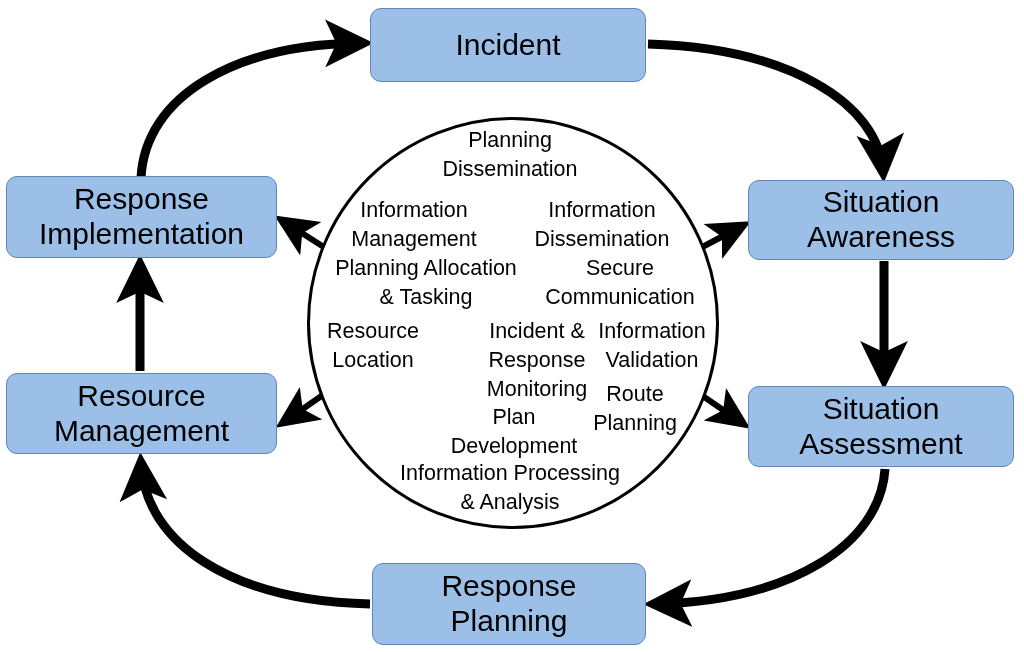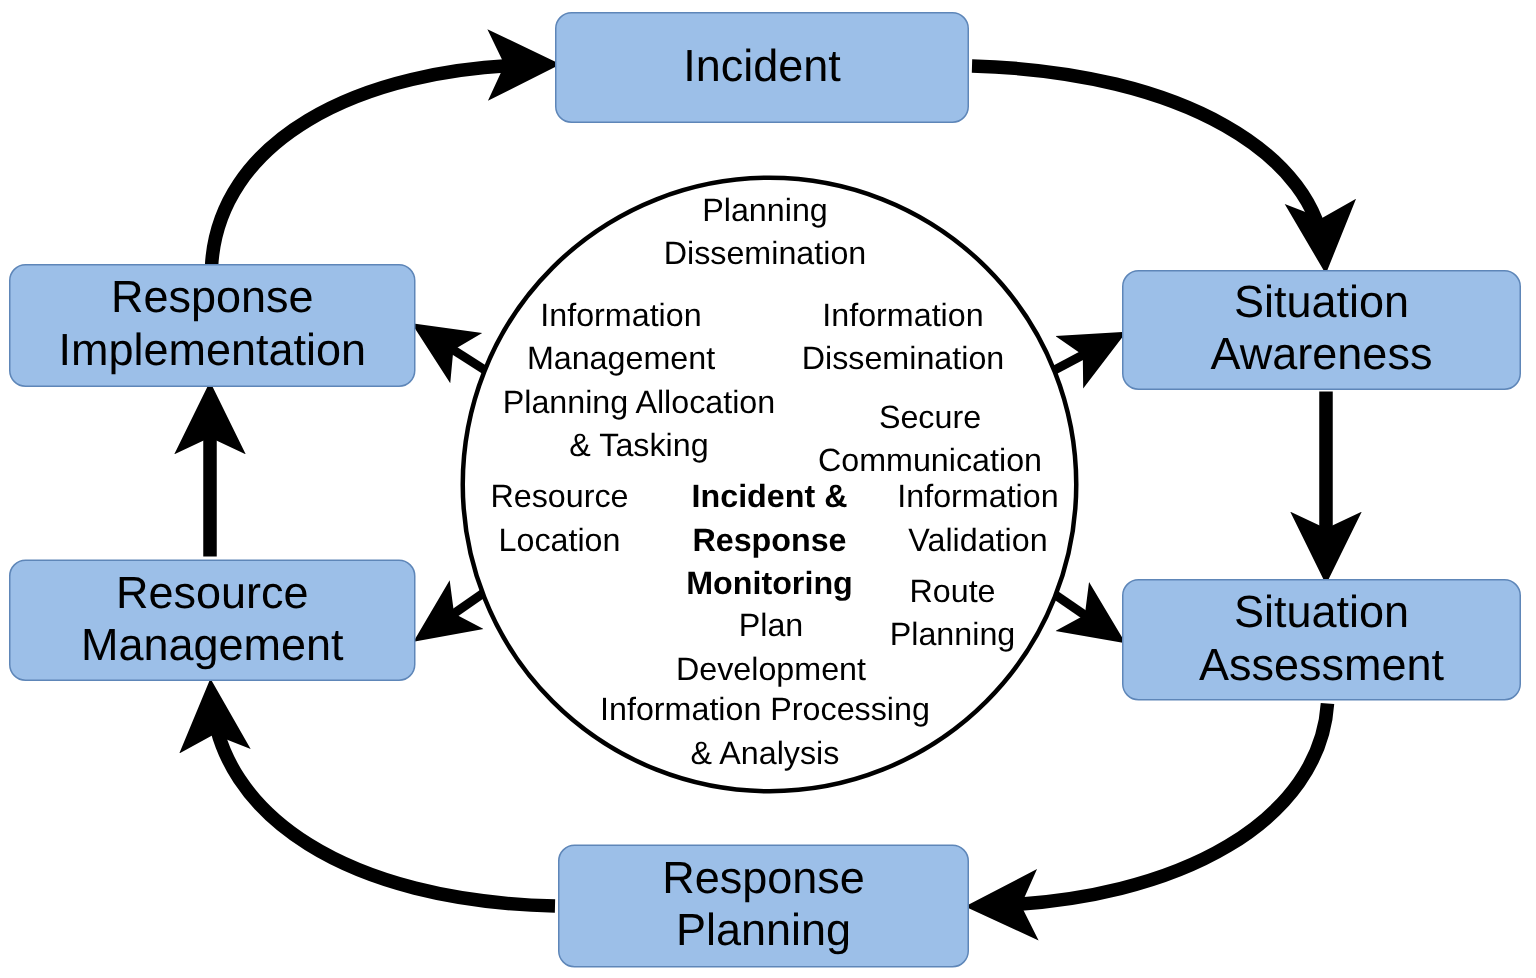--- a/index.html
+++ b/index.html
@@ -123,31 +123,31 @@
   <div class="tech" style="left:512px; top:196px; width:180px;">
     <span class="ln">Information</span>
     <span class="ln">Dissemination</span>
   </div>
 
   <div class="tech" style="left:322px; top:254px; width:208px;">
     <span class="ln">Planning Allocation</span>
     <span class="ln">&amp; Tasking</span>
   </div>
 
-  <div class="tech" style="left:530px; top:264px; width:180px;">
+  <div class="tech" style="left:530px; top:254px; width:180px;">
     <span class="ln">Secure</span>
     <span class="ln">Communication</span>
   </div>
 
   <div class="tech" style="left:312px; top:317px; width:122px;">
     <span class="ln">Resource</span>
     <span class="ln">Location</span>
   </div>
 
-  <div class="tech" style="left:442px; top:317px; width:142px;font-weight:bold;">
+  <div class="tech" style="left:466px; top:317px; width:142px;">
     <span class="ln">Incident &amp;</span>
     <span class="ln">Response</span>
     <span class="ln">Monitoring</span>
   </div>
 
   <div class="tech" style="left:578px; top:317px; width:148px;">
     <span class="ln">Information</span>
     <span class="ln">Validation</span>
   </div>
 

